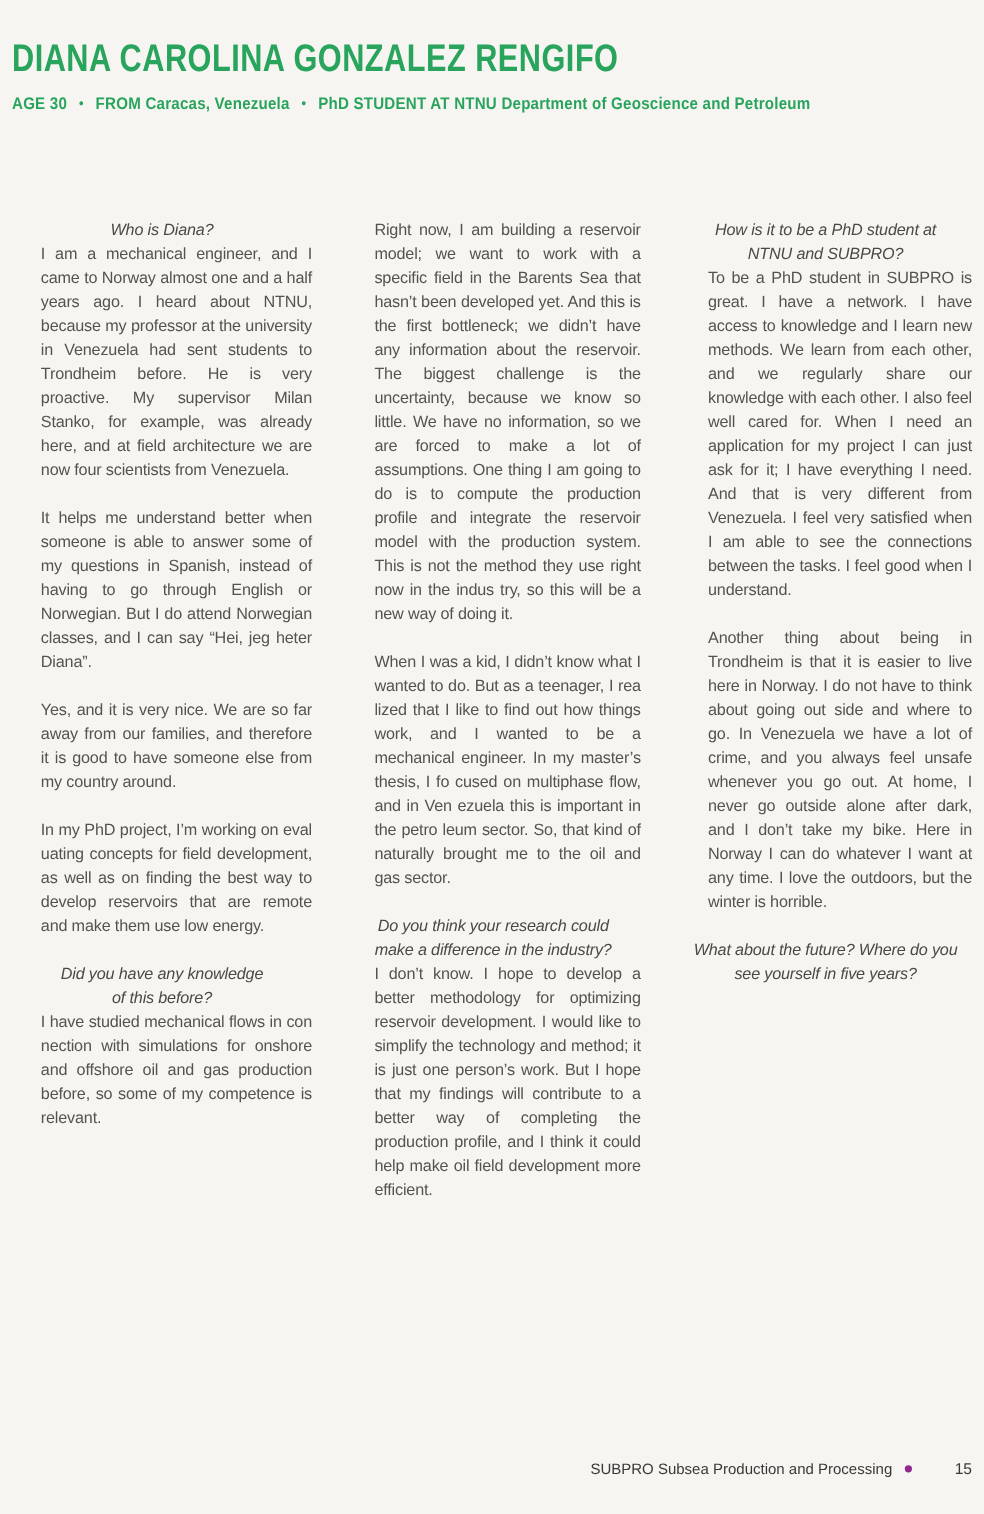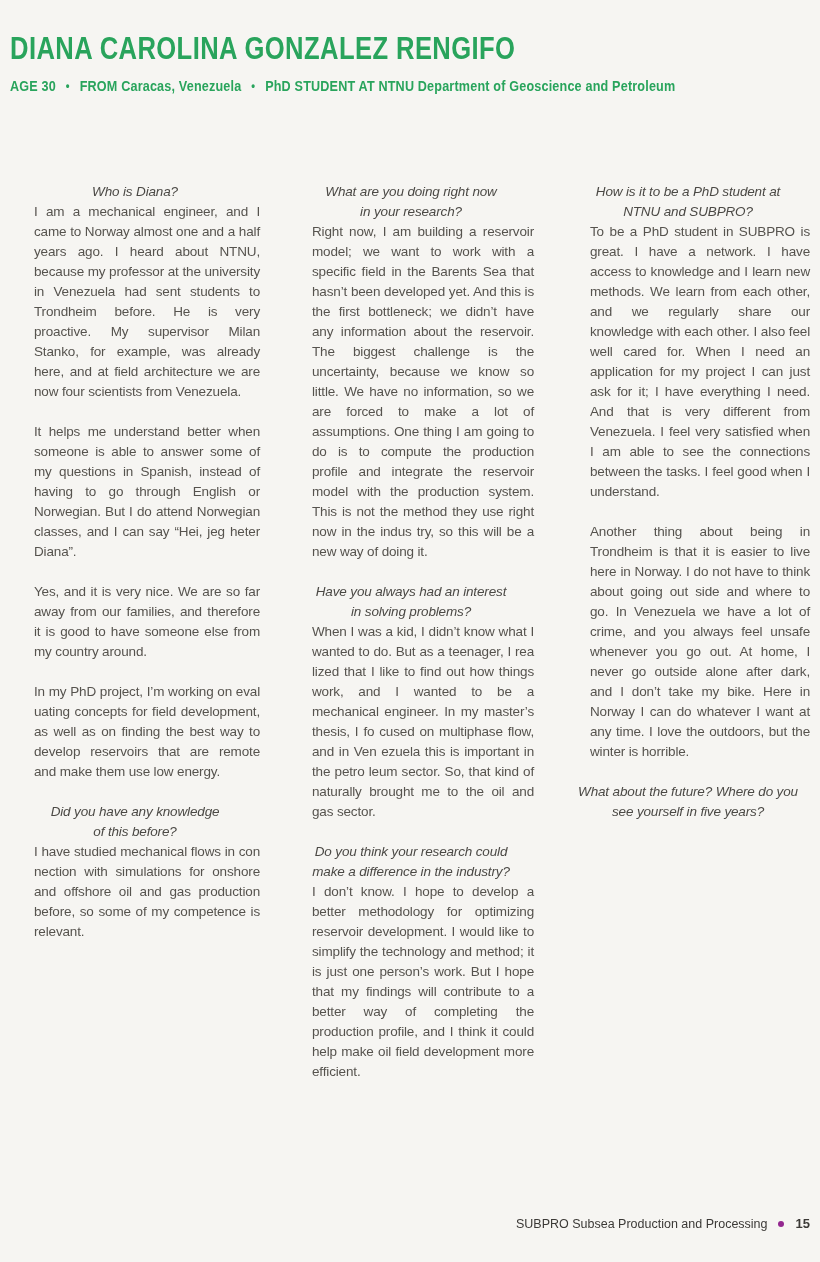--- a/index.html
+++ b/index.html
@@ -48,21 +48,21 @@
     position:absolute;top:1216px;right:10px;
     display:flex;align-items:center;
     font-size:12.5px;color:#3b3936;
   }
   .footer .brand b{font-weight:400;}
   .footer .dot{
     width:6px;height:6px;border-radius:50%;
     background:#93278f;margin-left:10px;
   }
   .footer .pagenum{
-    font-weight:700;margin-left:12px;font-size:13px;
+    font-weight:400;margin-left:36px;font-size:13px;
   }
 </style>
 </head>
 <body>
 
 <div class="page">
 
   <div class="title" style="color: rgb(41, 164, 92);">DIANA CAROLINA GONZALEZ RENGIFO</div>
 
   <div class="meta" style="color: rgb(41, 164, 92);">
@@ -78,25 +78,21 @@
         <div class="block q">Who is Diana?</div>
         <div class="block a">I am a mechanical engineer, and I came to Norway almost one and a half years ago. I heard about NTNU, because my professor at the university in Venezuela had sent students to Trondheim before. He is very proactive. My supervisor Milan Stanko, for example, was already here, and at field architecture we are now four scientists from Venezuela.</div>
         <div class="block a">It helps me understand better when someone is able to answer some of my questions in Spanish, instead of having to go through English or Norwegian. But I do attend Norwegian classes, and I can say “Hei, jeg heter Diana”.</div>
         <div class="block a">Yes, and it is very nice. We are so far away from our families, and therefore it is good to have someone else from my country around.</div>
         <div class="block a">In my PhD project, I’m working on eval uating concepts for field development, as well as on finding the best way to develop reservoirs that are remote and make them use low energy.</div>
         <div class="block q">Did you have any knowledge
 of this before?</div>
         <div class="block a">I have studied mechanical flows in con nection with simulations for onshore and offshore oil and gas production before, so some of my competence is relevant.</div>
       </div>
     <div class="col col2">
-        <div class="block q">What are you doing right now
-in your research?</div>
         <div class="block a">Right now, I am building a reservoir model; we want to work with a specific field in the Barents Sea that hasn’t been developed yet. And this is the first bottleneck; we didn’t have any information about the reservoir. The biggest challenge is the uncertainty, because we know so little. We have no information, so we are forced to make a lot of assumptions. One thing I am going to do is to compute the production profile and integrate the reservoir model with the production system. This is not the method they use right now in the indus try, so this will be a new way of doing it.</div>
-        <div class="block q">Have you always had an interest
-in solving problems?</div>
         <div class="block a">When I was a kid, I didn’t know what I wanted to do. But as a teenager, I rea lized that I like to find out how things work, and I wanted to be a mechanical engineer. In my master’s thesis, I fo cused on multiphase flow, and in Ven ezuela this is important in the petro leum sector. So, that kind of naturally brought me to the oil and gas sector.</div>
         <div class="block q">Do you think your research could
 make a difference in the industry?</div>
         <div class="block a">I don’t know. I hope to develop a better methodology for optimizing reservoir development. I would like to simplify the technology and method; it is just one person’s work. But I hope that my findings will contribute to a better way of completing the production profile, and I think it could help make oil field development more efficient.</div>
       </div>
     <div class="col col3">
         <div class="block q">How is it to be a PhD student at
 NTNU and SUBPRO?</div>
         <div class="block a">To be a PhD student in SUBPRO is great. I have a network. I have access to knowledge and I learn new methods. We learn from each other, and we regularly share our knowledge with each other. I also feel well cared for. When I need an application for my project I can just ask for it; I have everything I need. And that is very different from Venezuela. I feel very satisfied when I am able to see the connections between the tasks. I feel good when I understand.</div>
         <div class="block a">Another thing about being in Trondheim is that it is easier to live here in Norway. I do not have to think about going out side and where to go. In Venezuela we have a lot of crime, and you always feel unsafe whenever you go out. At home, I never go outside alone after dark, and I don’t take my bike. Here in Norway I can do whatever I want at any time. I love the outdoors, but the winter is horrible.</div>

